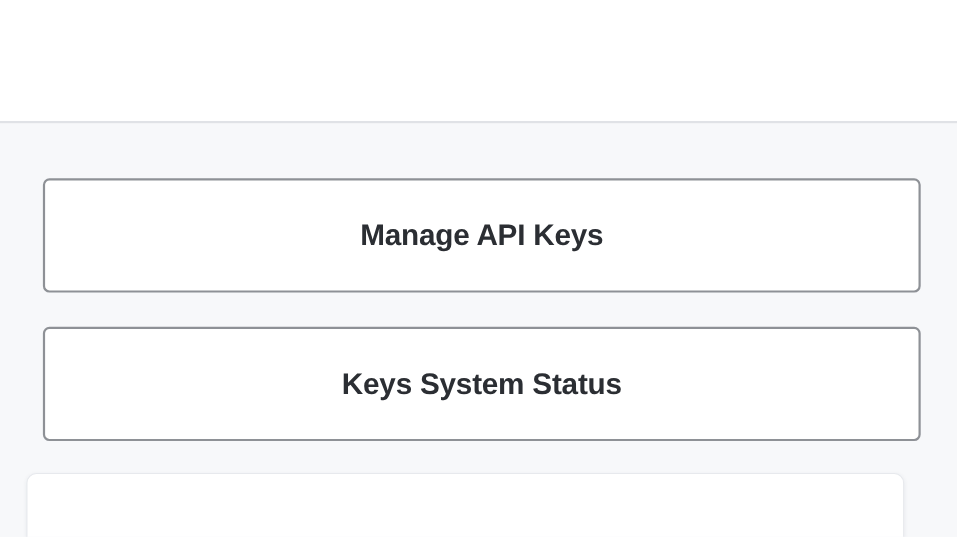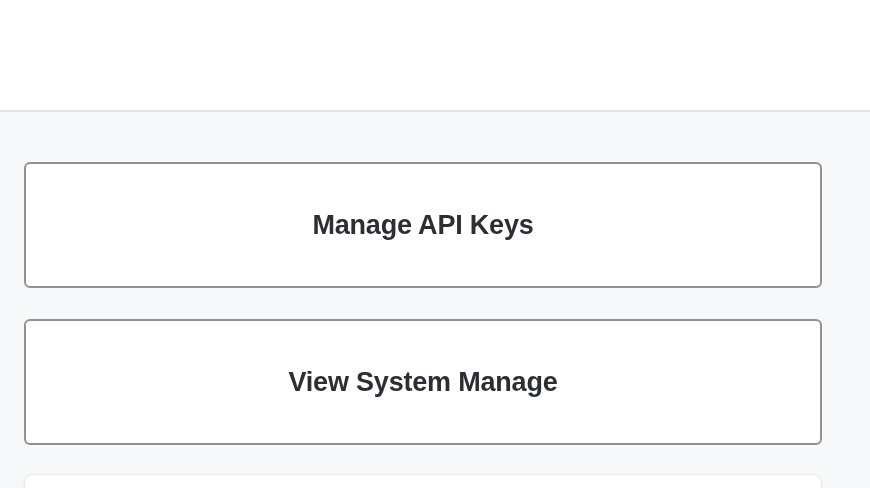--- a/index.html
+++ b/index.html
@@ -19,31 +19,32 @@
     border-bottom: 2px solid var(--header-border, #e0e2e6);
   }
 
   .content {
     padding: 50px 48px 0 24px;
   }
 
   .action-btn {
     display: block;
     width: 100%;
-    height: 126px;
+    height: 104px;
     background: var(--button-bg, #ffffff);
     border: 2px solid var(--button-border, #8e9196);
     border-radius: 6px;
     color: var(--button-text, #2b2e33);
     font-family: "Liberation Sans", "DejaVu Sans", sans-serif;
     font-size: 27px;
     font-weight: bold;
     letter-spacing: -0.2px;
     text-align: center;
     cursor: pointer;
+    margin-left: 15px;
   }
 
   .action-btn + .action-btn {
     margin-top: 31px;
   }
 
   .card {
     margin-top: 29px;
     width: 100%;
     height: 160px; 
@@ -55,17 +56,17 @@
 </style>
 </head>
 <body>
 
 <div class="header"></div>
 
 <div class="content">
 
   <button class="action-btn">Manage API Keys</button>
 
-  <button class="action-btn">View System Manage</button>
+  <button class="action-btn">Keys System Status</button>
 
   <div class="card"></div>
 
 </div>
 
 </body></html>

